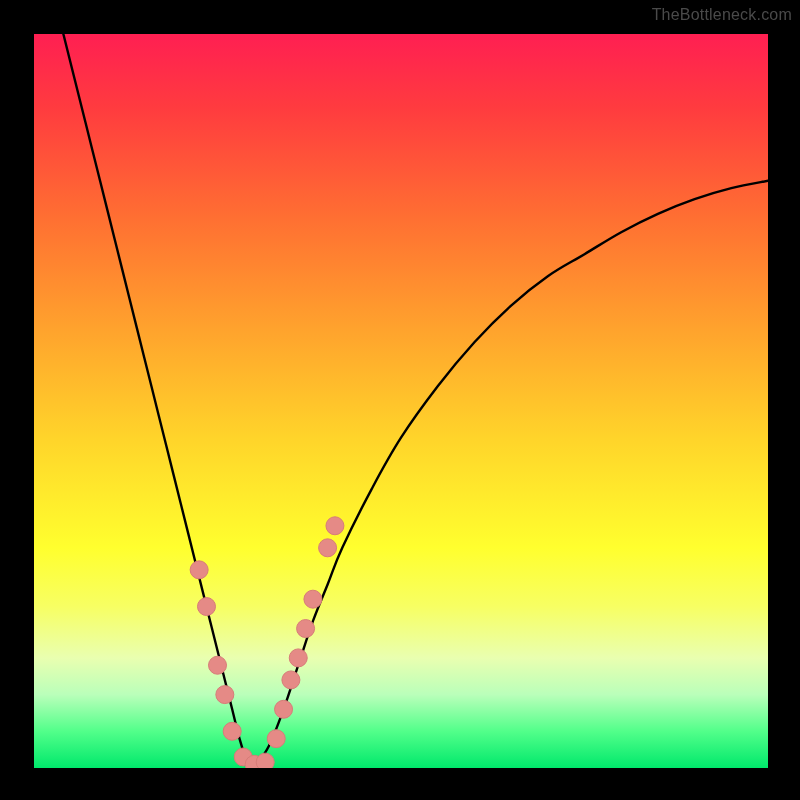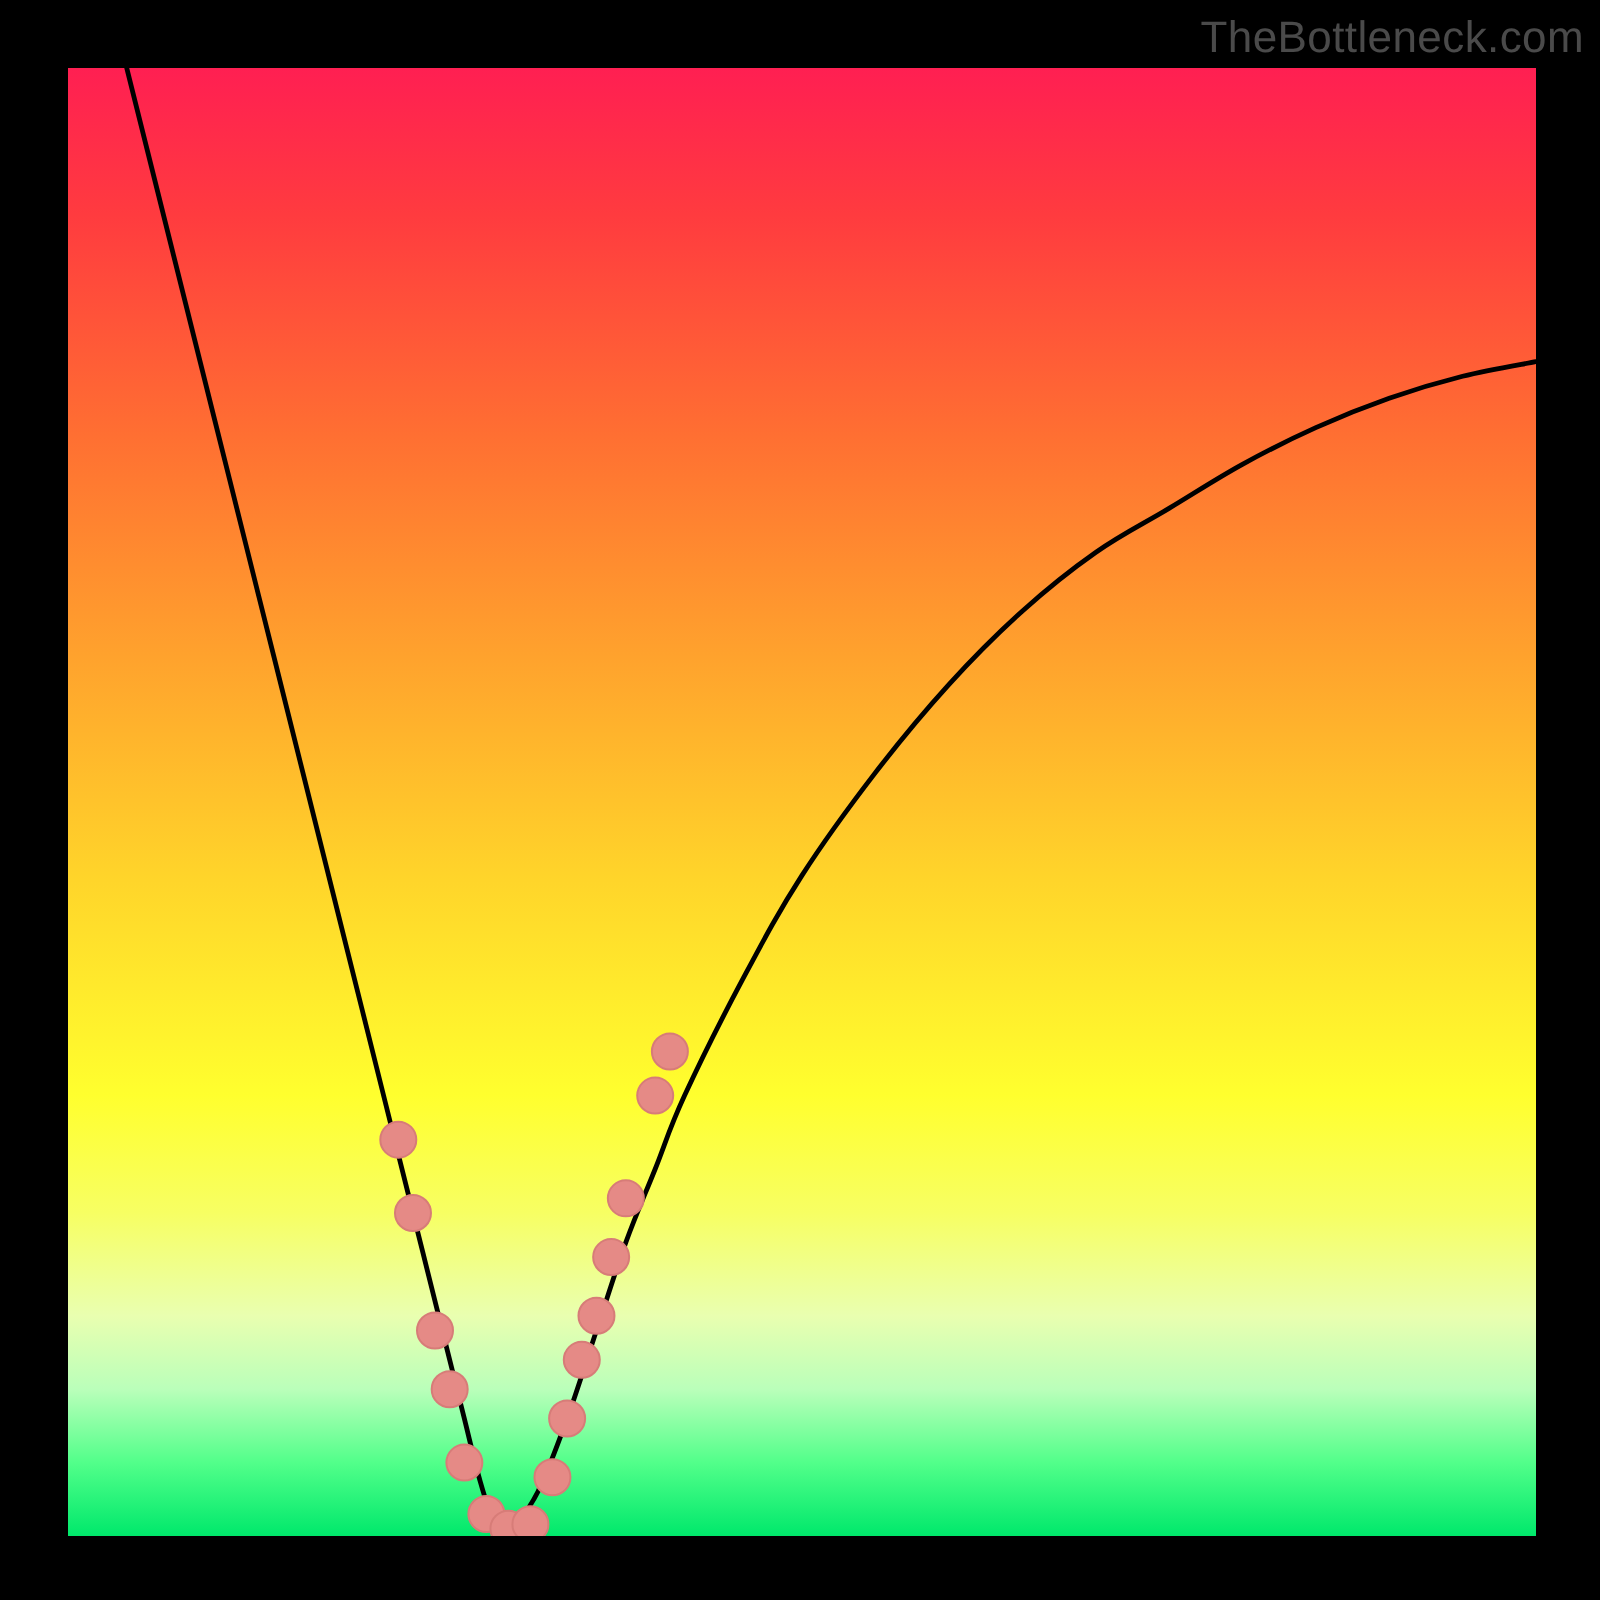--- a/index.html
+++ b/index.html
@@ -36,21 +36,21 @@
       #e9ffb0 85%,
       #baffba 90%,
       #52ff8a 95%,
       #00e86b 100%);
   }
   .watermark {
     position: absolute;
     top: 6px;
     right: 8px;
     color: #4a4a4a;
-    font-size: 22px;
+    font-size: 16px;
     font-weight: 500;
     letter-spacing: 0.2px;
     user-select: none;
   }
   svg.curve {
     position: absolute;
     left: 0;
     top: 0;
   }
 </style>

